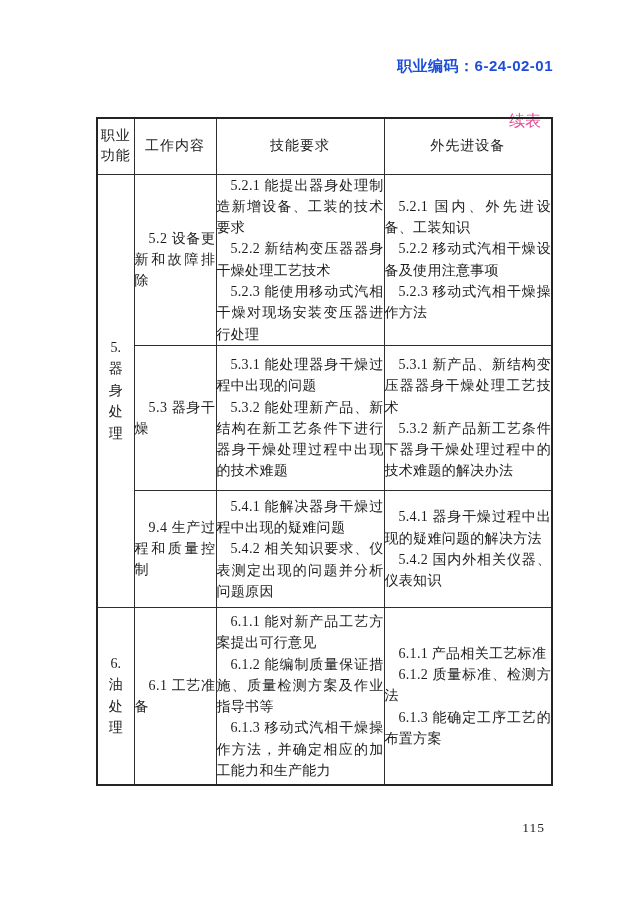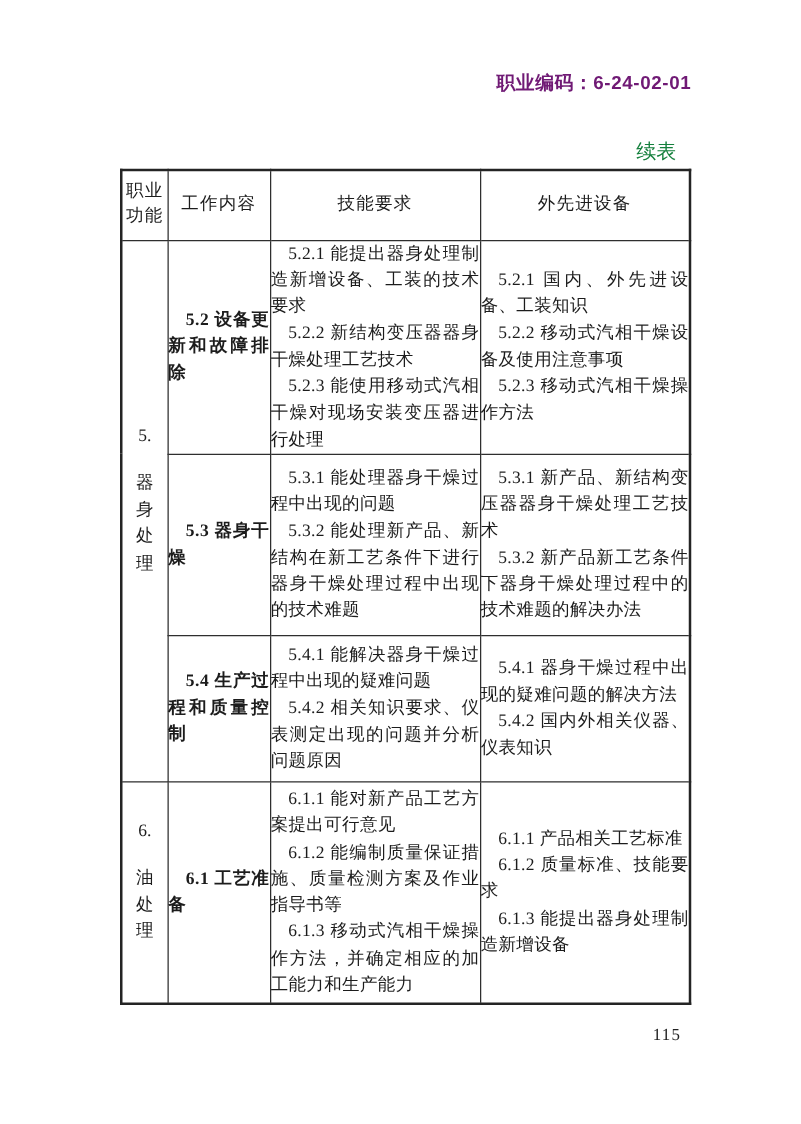--- a/index.html
+++ b/index.html
@@ -17,33 +17,33 @@
     overflow: hidden;
   }
   .occupation-code {
     position: absolute;
     top: 57px;
     right: 88px;
     font-family: "Liberation Sans", "DejaVu Sans", sans-serif;
     font-weight: bold;
     font-size: 15px;
     letter-spacing: 0.5px;
-    color: #701a75;
+    color: #1d4ed8;
   }
   .continued-label {
     position: absolute;
     top: 111px;
     right: 100px;
     font-size: 16px;
-    color: #15803d;
+    color: #ec4899;
   }
   table.std {
     position: absolute;
     left: 96px;
-    top: 135px;
+    top: 117px;
     width: 455px;
     border-collapse: collapse;
     table-layout: fixed;
     border: 2.5px solid #242424;
   }
   table.std col.c1 { width: 37px; }
   table.std col.c2 { width: 82px; }
   table.std col.c3 { width: 168px; }
   table.std col.c4 { width: 168px; }
   table.std th, table.std td {
@@ -68,36 +68,35 @@
     text-align: center;
     padding: 2px 0;
   }
   .fnum {
     text-align: center;
     font-size: 14px;
     line-height: 1.5;
   }
   .fvert {
     width: 1.05em;
-    margin: 16px auto;
+    margin: 0 auto;
     font-size: 14px;
     line-height: 1.55;
     word-break: break-all;
     text-align: center;
   }
   td.work {
     padding: 2px 6px;
   }
   td.work p {
     margin: 0;
     text-indent: 1em;
     text-align: justify;
     line-height: 21px;
     letter-spacing: 0.5px;
-    font-weight: bold;
   }
   td.skills, td.knows {
     padding: 1px 8px;
     margin-top: 24px;
   }
   td.skills p, td.knows p {
     margin: 0;
     text-indent: 1em;
     text-align: justify;
     line-height: 21.3px;
@@ -164,21 +163,21 @@
           <p>5.3.1 能处理器身干燥过程中出现的问题</p>
           <p>5.3.2 能处理新产品、新结构在新工艺条件下进行器身干燥处理过程中出现的技术难题</p>
         </td>
         <td class="knows">
           <p>5.3.1 新产品、新结构变压器器身干燥处理工艺技术</p>
           <p>5.3.2 新产品新工艺条件下器身干燥处理过程中的技术难题的解决办法</p>
         </td>
       </tr>
       <tr class="row-54">
         <td class="work">
-          <p>5.4 生产过程和质量控制</p>
+          <p>9.4 生产过程和质量控制</p>
         </td>
         <td class="skills">
           <p>5.4.1 能解决器身干燥过程中出现的疑难问题</p>
           <p>5.4.2 相关知识要求、仪表测定出现的问题并分析问题原因</p>
         </td>
         <td class="knows">
           <p>5.4.1 器身干燥过程中出现的疑难问题的解决方法</p>
           <p>5.4.2 国内外相关仪器、仪表知识</p>
         </td>
       </tr>
@@ -190,22 +189,22 @@
         <td class="work">
           <p>6.1 工艺准备</p>
         </td>
         <td class="skills">
           <p>6.1.1 能对新产品工艺方案提出可行意见</p>
           <p>6.1.2 能编制质量保证措施、质量检测方案及作业指导书等</p>
           <p>6.1.3 移动式汽相干燥操作方法，并确定相应的加工能力和生产能力</p>
         </td>
         <td class="knows">
           <p>6.1.1 产品相关工艺标准</p>
-          <p>6.1.2 质量标准、技能要求</p>
-          <p>6.1.3 能提出器身处理制造新增设备</p>
+          <p>6.1.2 质量标准、检测方法</p>
+          <p>6.1.3 能确定工序工艺的布置方案</p>
         </td>
       </tr>
     </tbody>
   </table>
 
   <div class="page-number">115</div>
 
 </div>
 
 </body></html>

